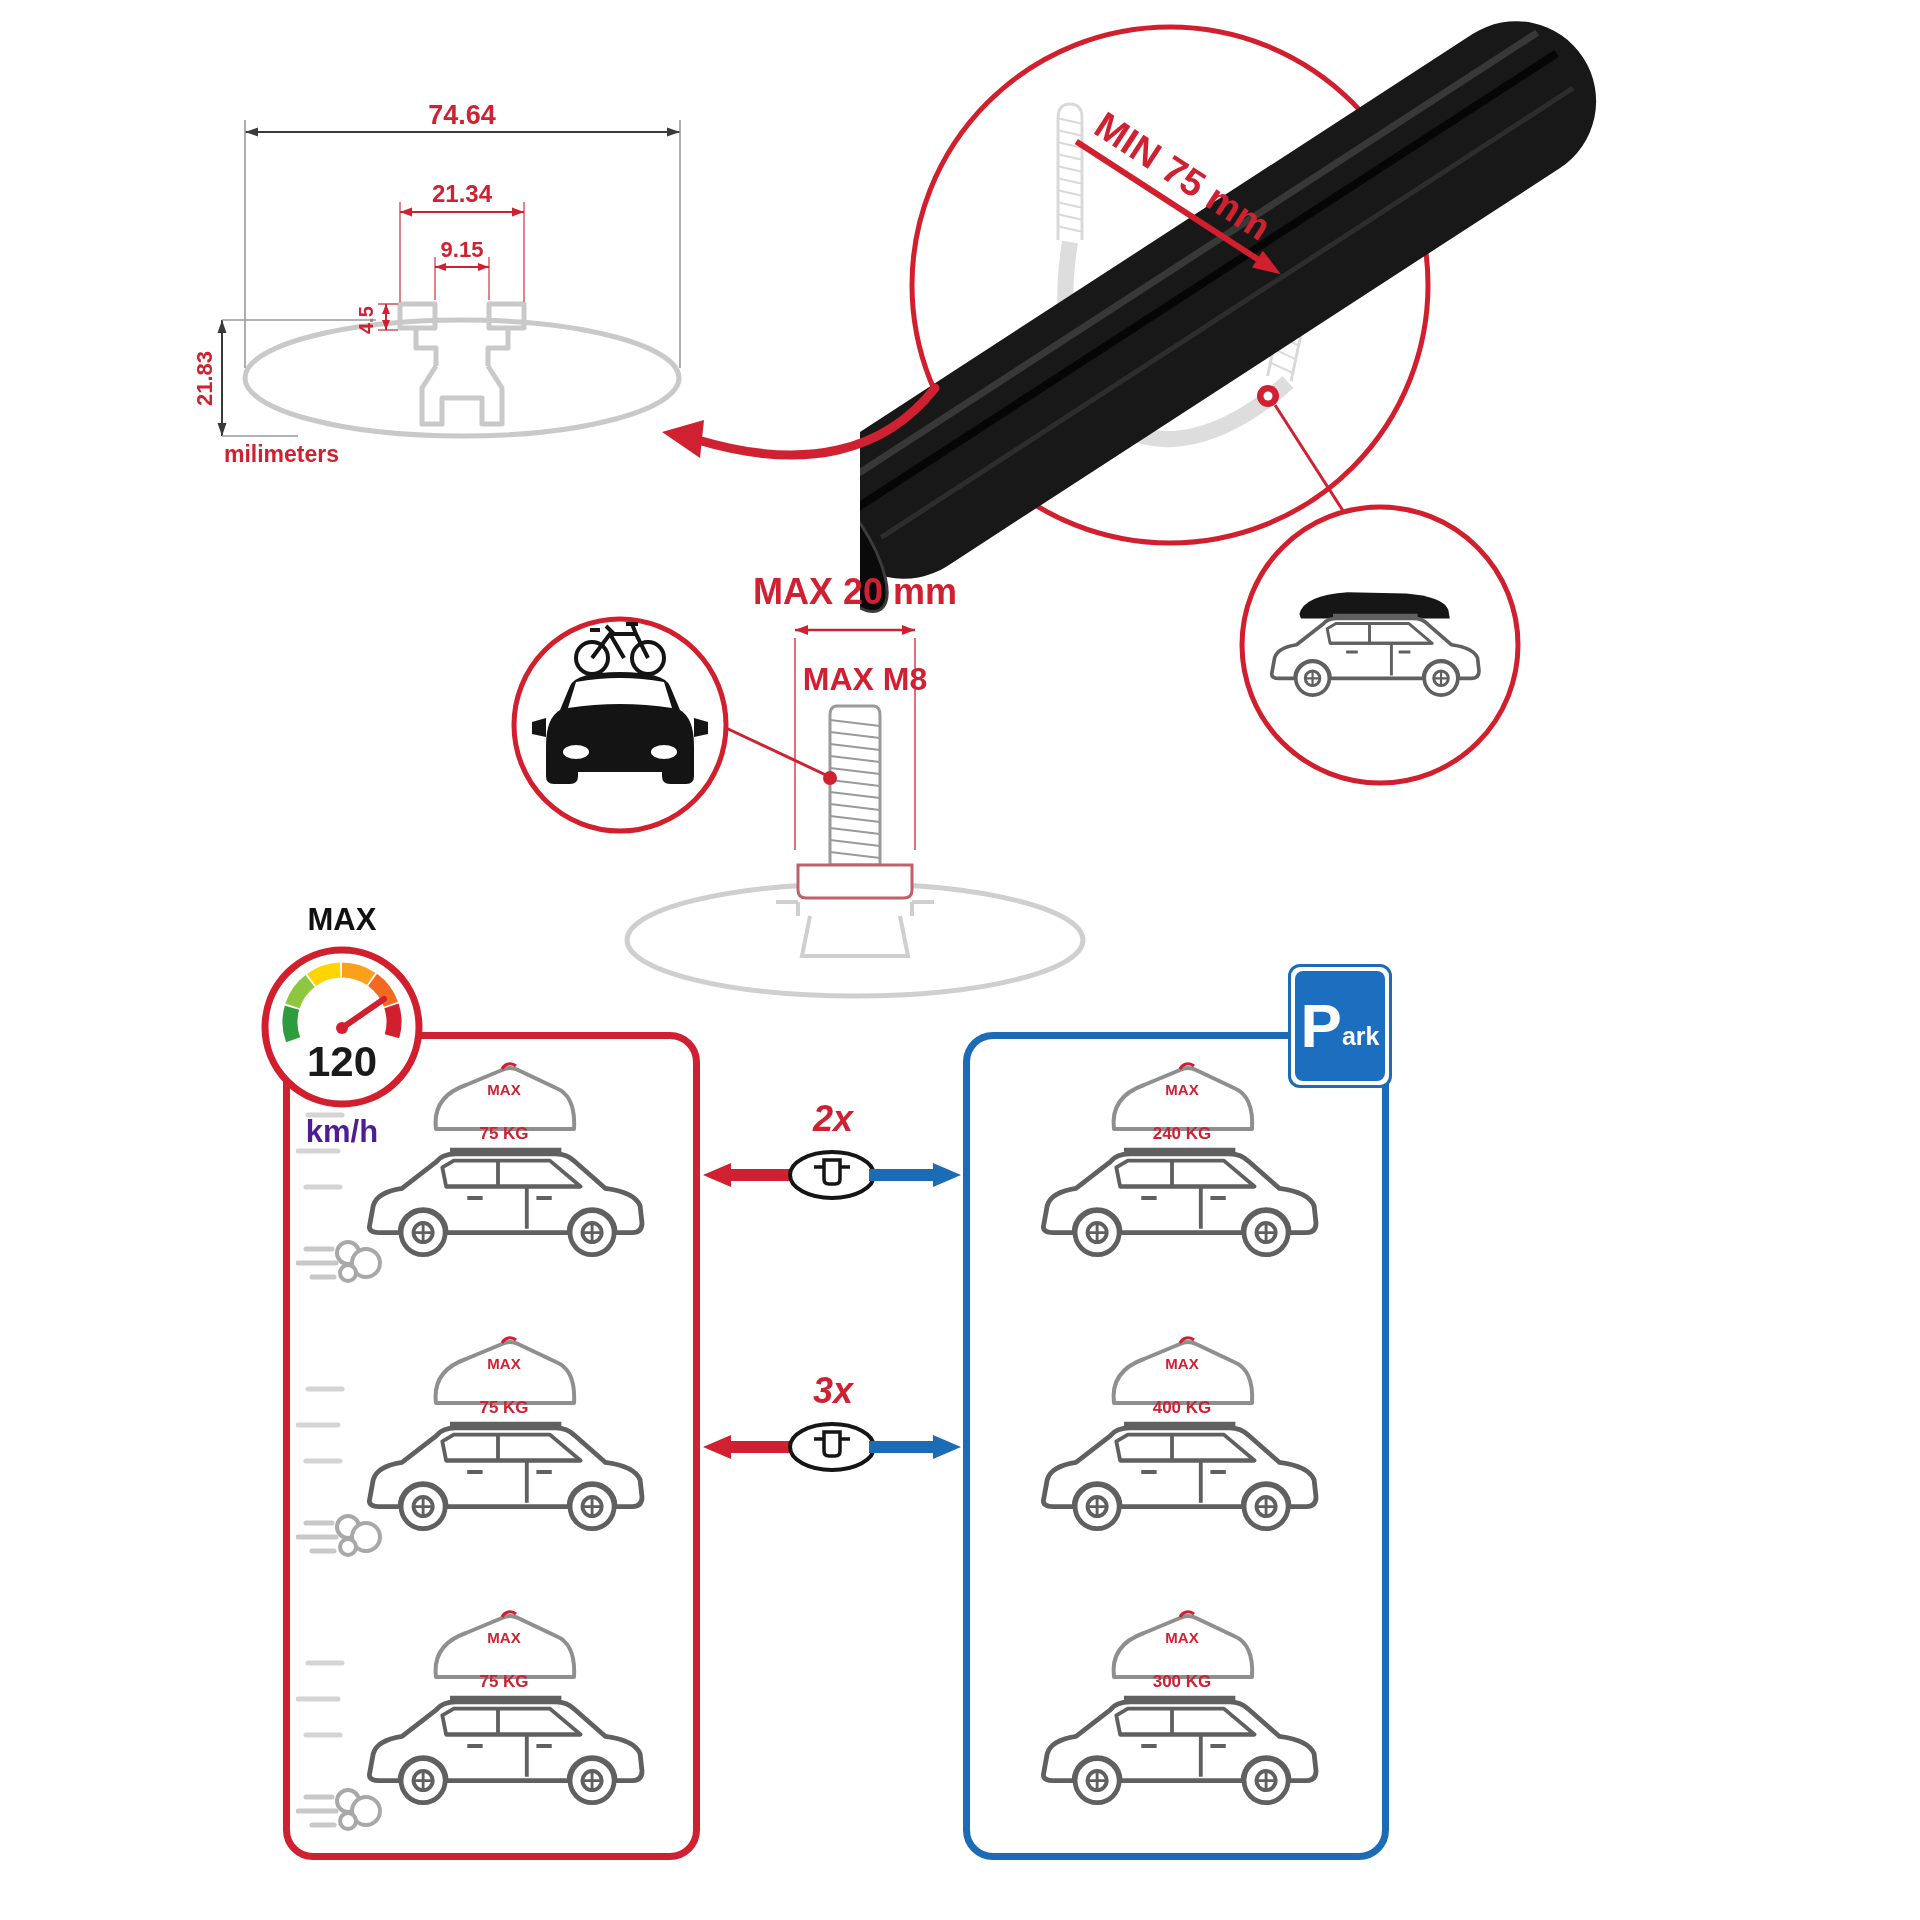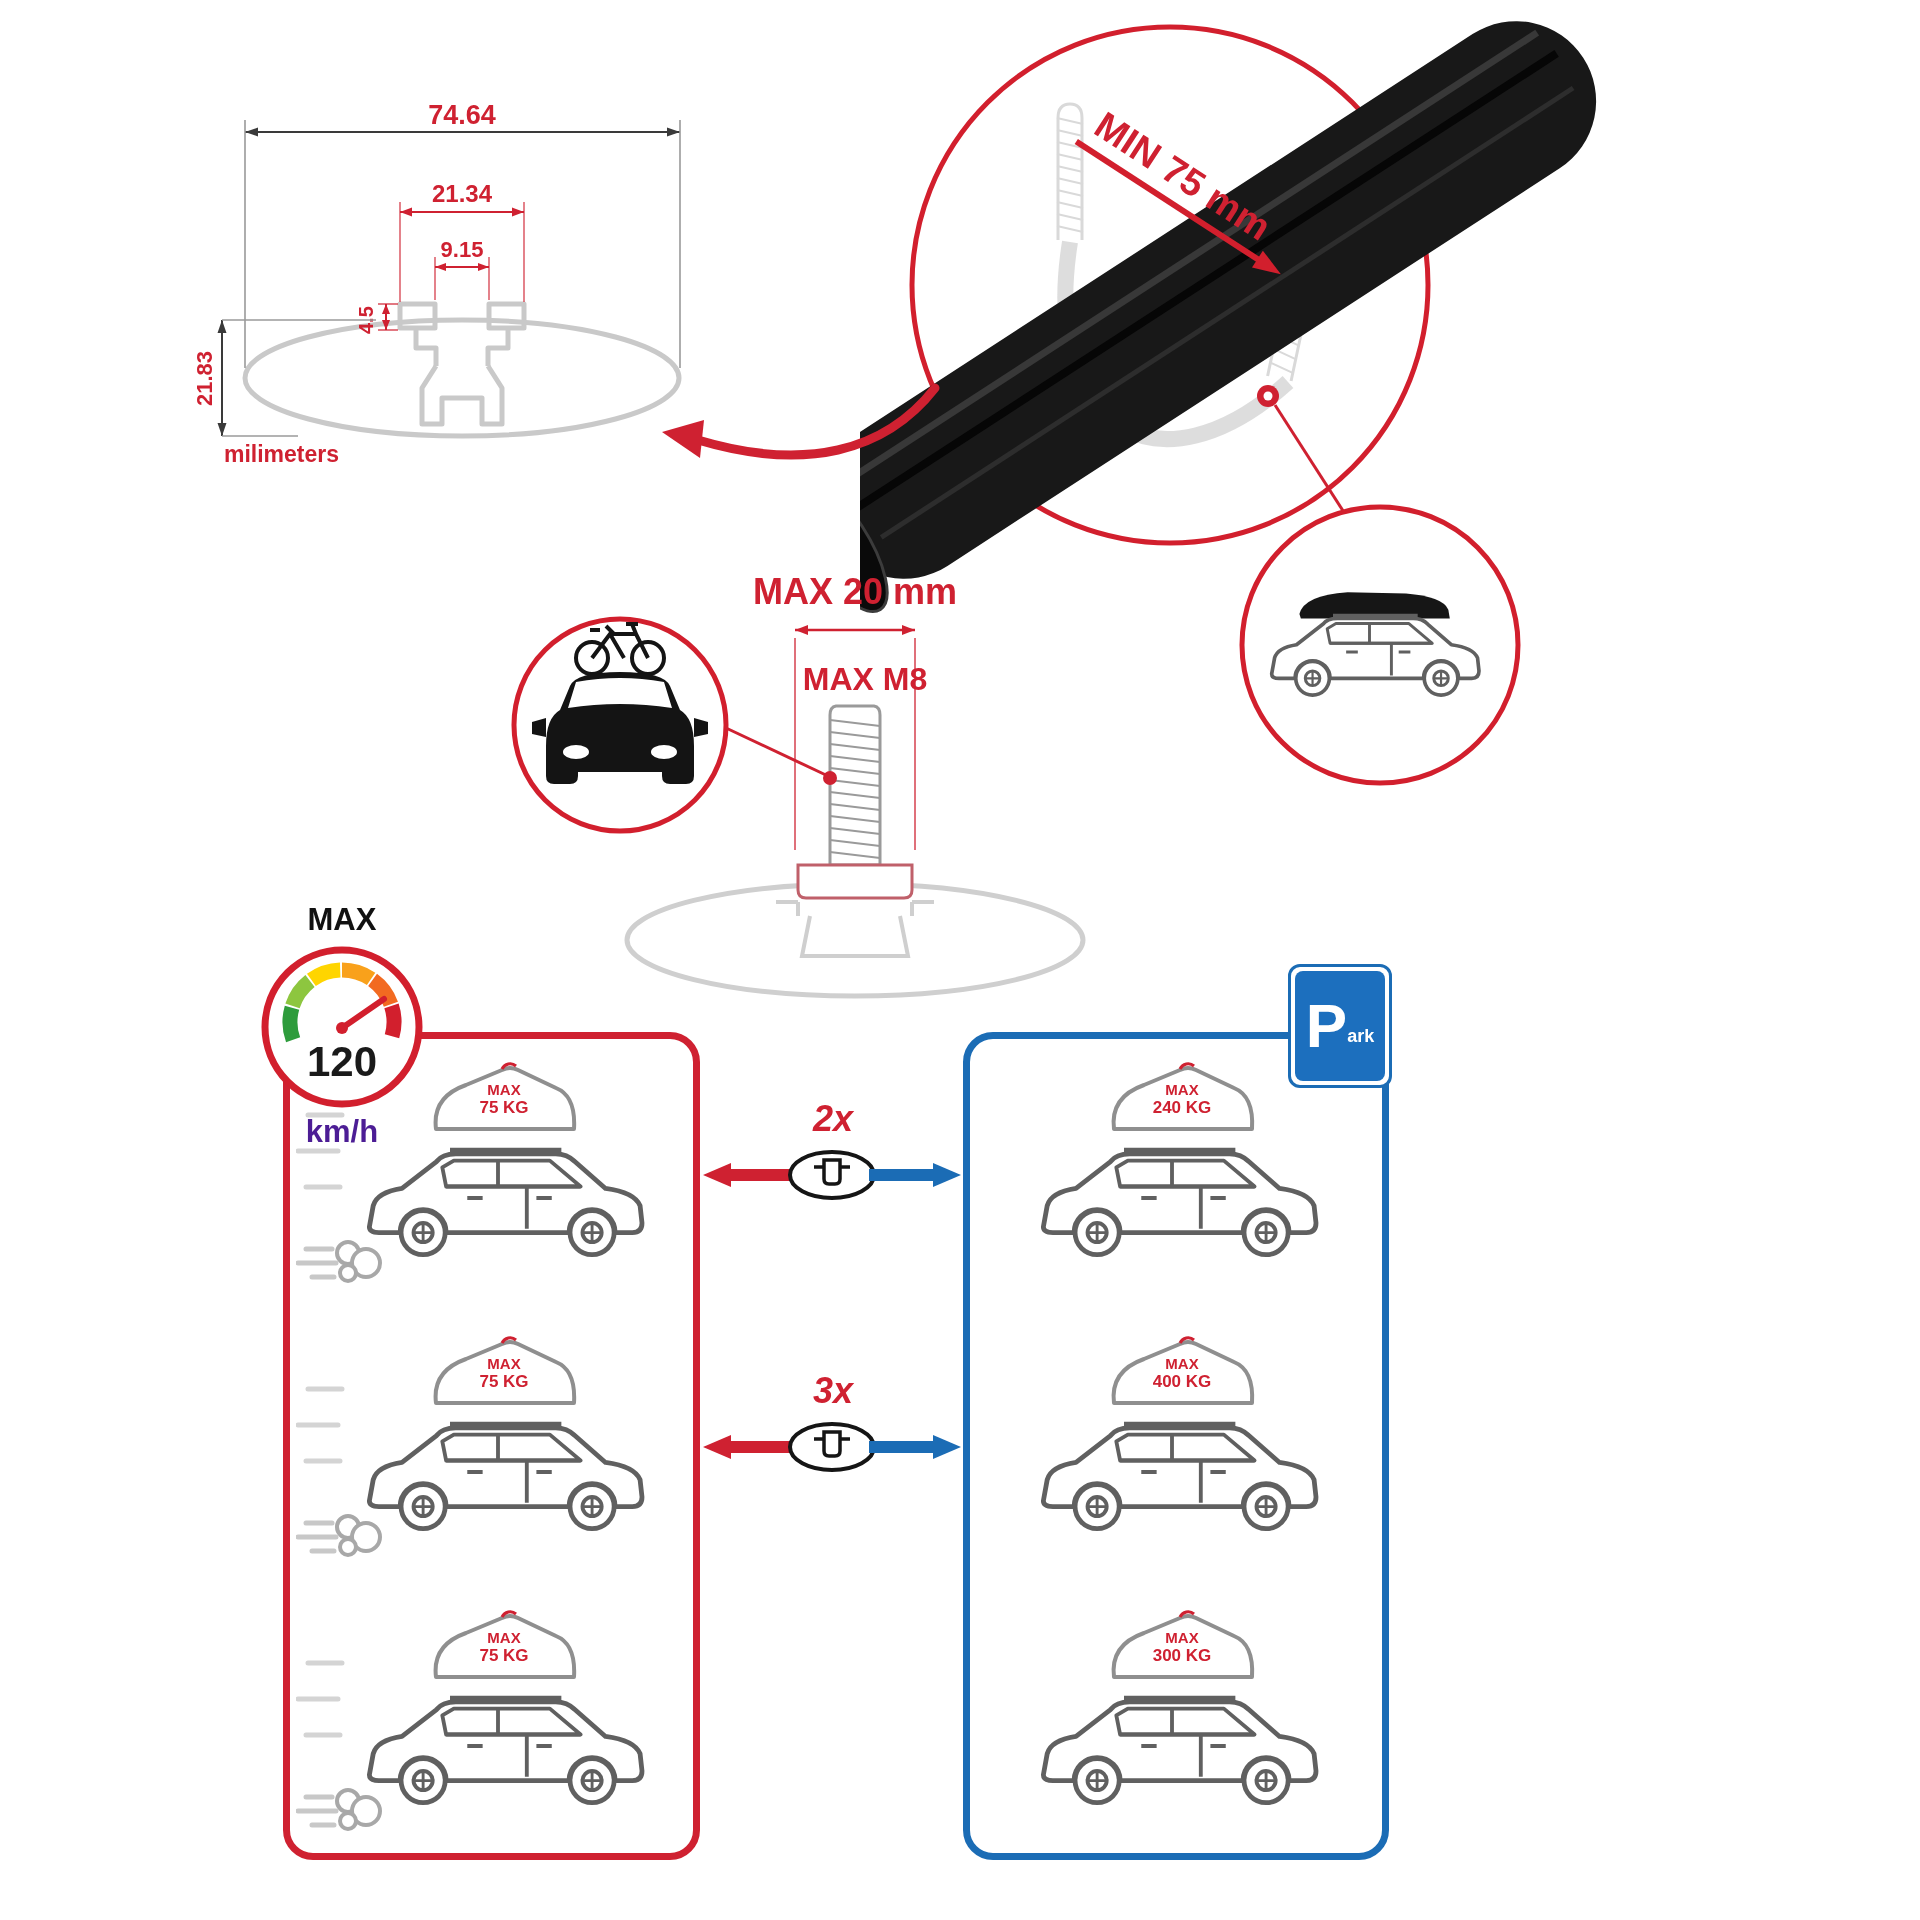--- a/index.html
+++ b/index.html
@@ -17,34 +17,34 @@
   #gauge-unit{font-size:31px;font-weight:700;color:#4c1d95;margin-top:2px;}
 
   
   .panel{position:absolute;background:#fff;border-radius:30px;box-sizing:border-box;z-index:2;}
   #panel-red{left:283px;top:1032px;width:417px;height:828px;border:7px solid #cf2131;}
   #panel-blue{left:963px;top:1032px;width:426px;height:828px;border:7px solid #1b6cb5;}
   .car-row{position:absolute;left:6px;width:395px;height:258px;}
   .row1{top:16px}.row2{top:290px}.row3{top:564px}
   .box-label{position:absolute;width:120px;text-align:center;color:#cf2131;font-weight:700;line-height:1.15;}
   .box-label .l1{display:block;font-size:15px;}
-  .box-label .l2{display:block;font-size:17px;}
+  .box-label .l2{display:block;font-size:17px;margin-top:26px;}
 
   
   .mult-row{position:absolute;left:701px;width:264px;text-align:center;z-index:3;}
   #mult-1{top:1100px}#mult-2{top:1372px}#mult-3{top:1644px}
   .mult-label{color:#cf2131;font-size:36px;font-weight:700;font-style:italic;line-height:1.05;}
 
   
   #park-sign{position:absolute;left:1288px;top:964px;width:104px;height:124px;background:#fff;
              border:3px solid #1b6cb5;border-radius:12px;padding:4px;box-sizing:border-box;z-index:7;}
   .park-inner{width:100%;height:100%;background:#1c6fbe;border-radius:8px;display:flex;
               align-items:center;justify-content:center;}
   .park-p{color:#fff;font-size:62px;font-weight:700;line-height:1;}
-  .park-ark{color:#fff;font-size:18px;font-weight:700;margin-top:20px;}
+  .park-ark{color:#fff;font-size:25px;font-weight:700;margin-top:20px;}
 </style>
 </head>
 <body>
 
 <div id="canvas">
 
   <svg width="0" height="0" style="position:absolute" aria-hidden="true">
     <defs>
       <g id="suvart">
         <path d="M16,104 L20,82 Q24,68 50,64 L86,36 Q92,28 106,28 L210,28 Q222,28 230,36 L262,64 Q292,68 298,82 L300,100 Q300,110 290,110 L272,110 A24,24 0 0 0 224,110 L96,110 A24,24 0 0 0 48,110 L26,110 Q16,110 16,104 Z" fill="#fff" stroke="#606060" stroke-width="5" stroke-linejoin="round"></path>

